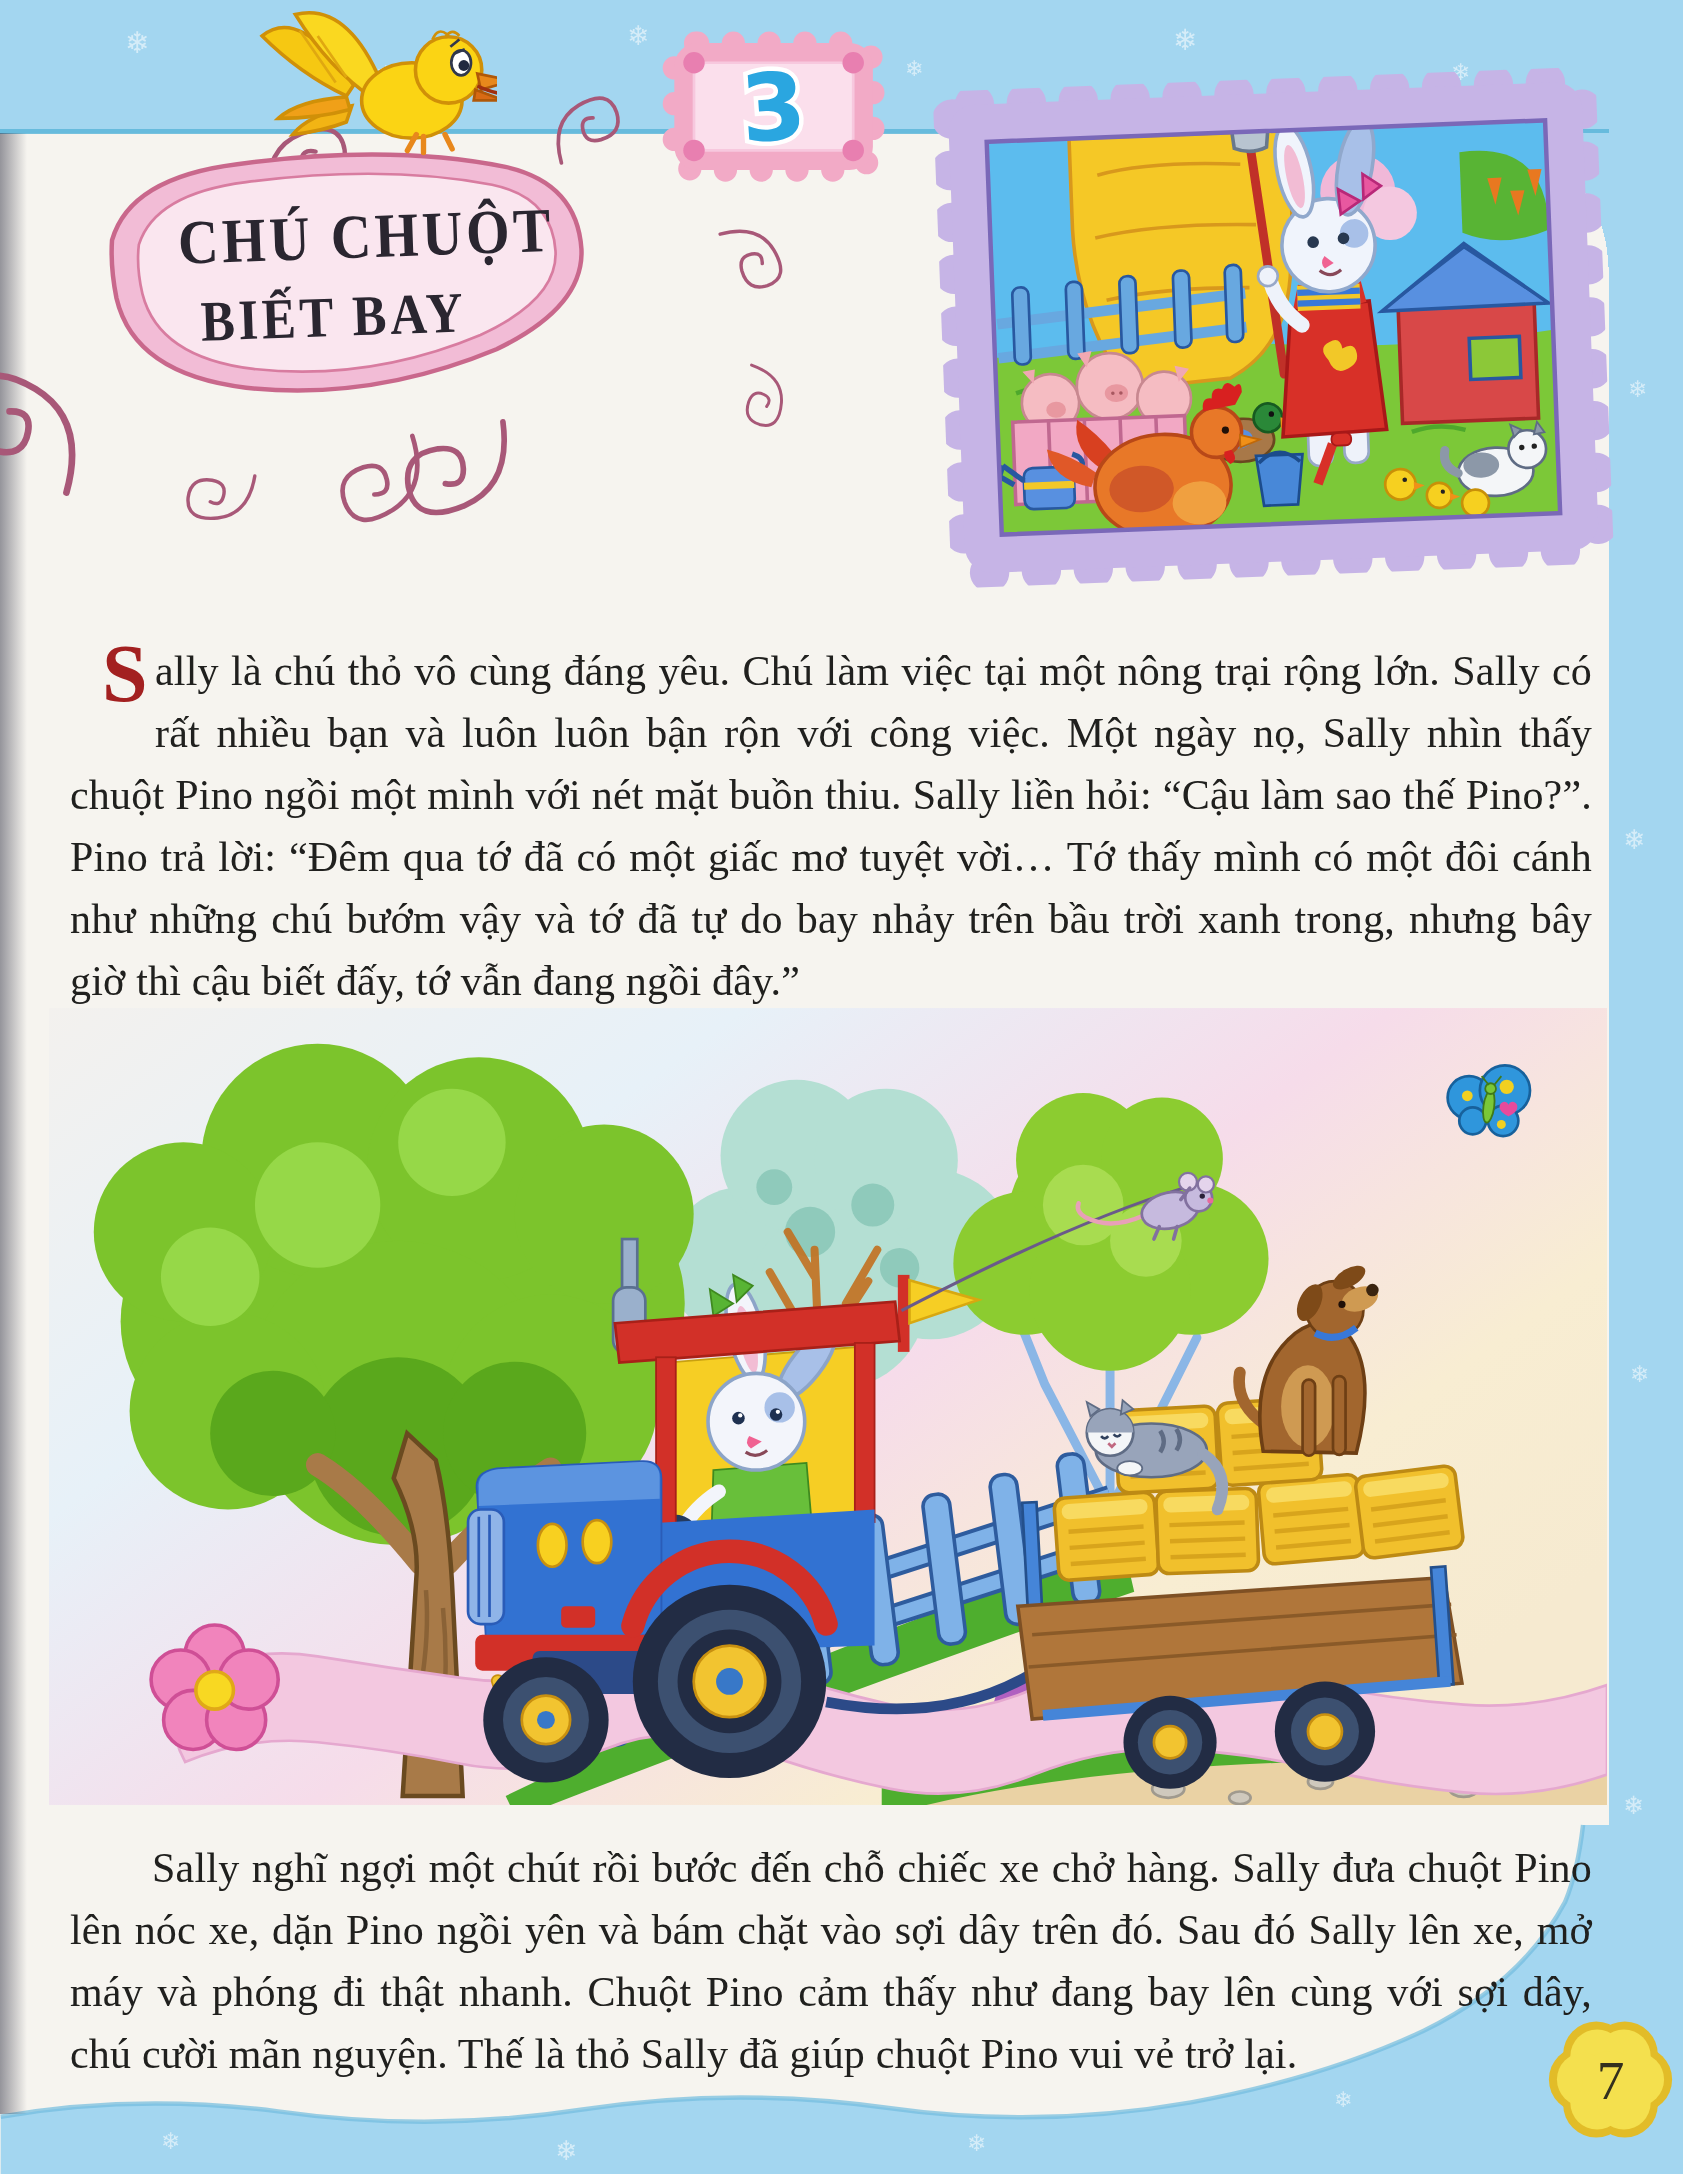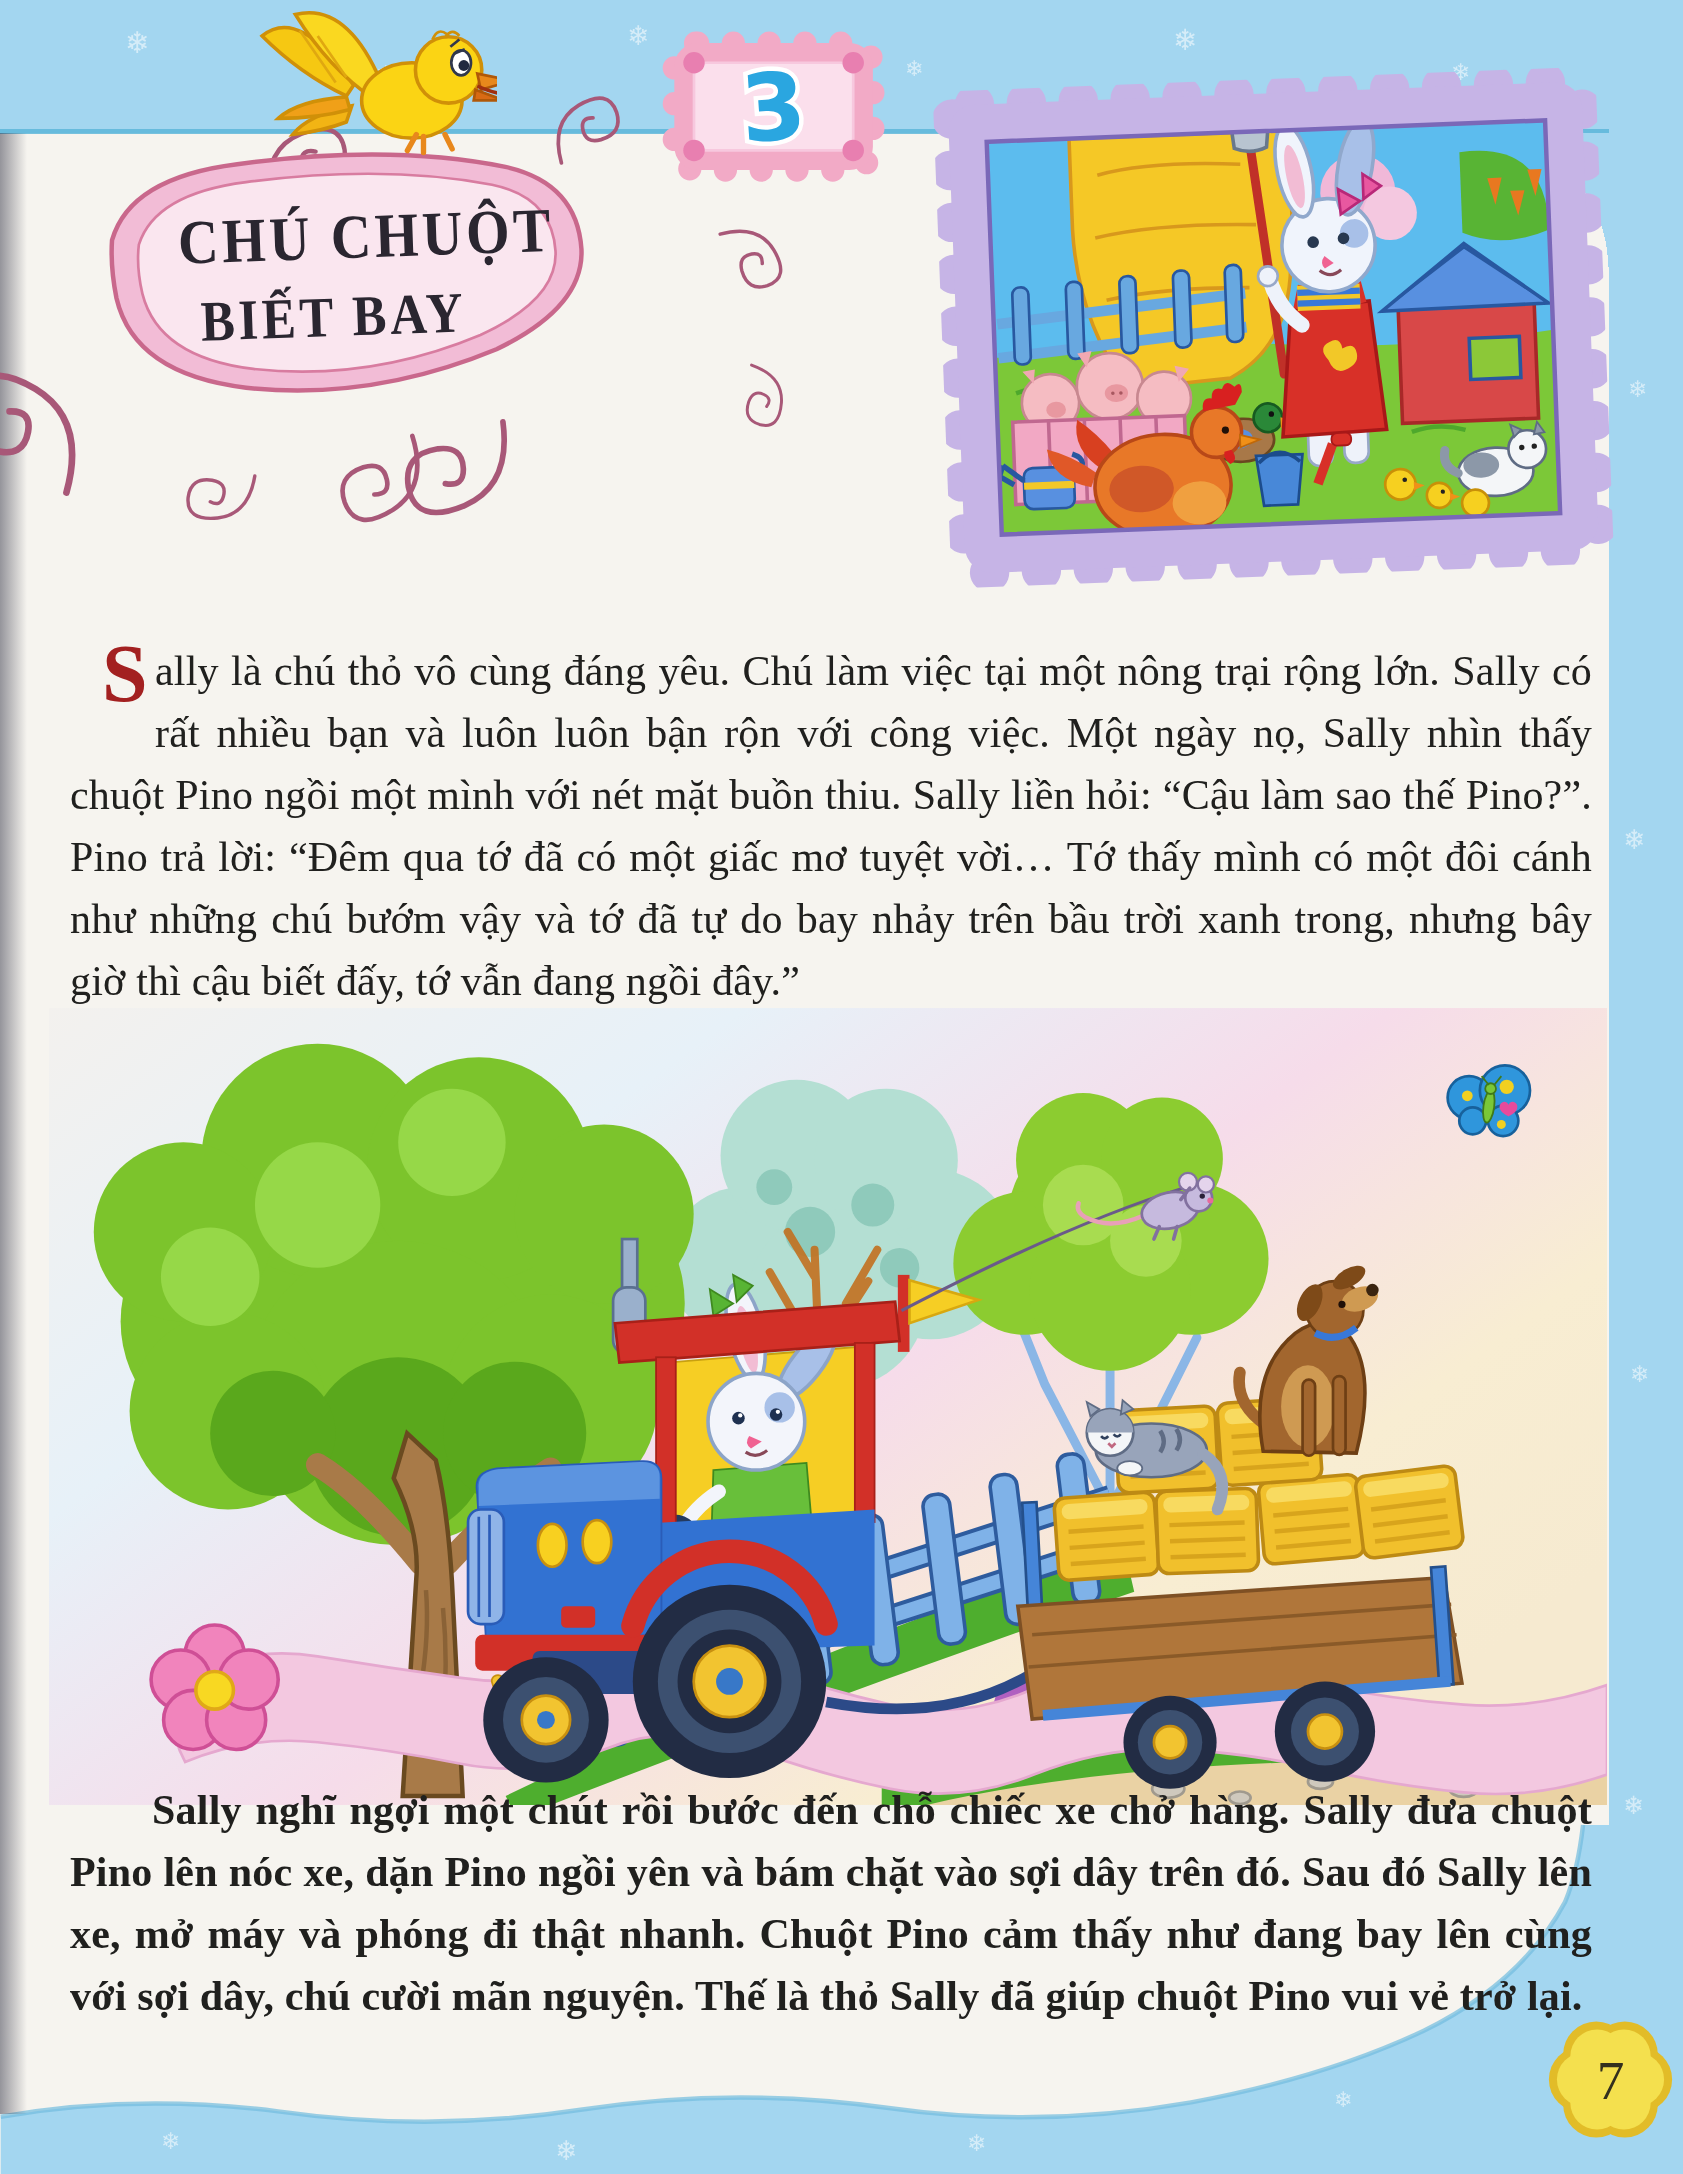--- a/index.html
+++ b/index.html
@@ -16,21 +16,21 @@
   .band-top-line{position:absolute;left:0;top:129px;width:100%;height:5.4px;background:var(--border-blue-line);opacity:.8;}
   .band-right{right:0;top:0;width:75px;height:100%;}
   .corner-tr{position:absolute;right:75px;top:133px;width:134px;height:134px;
      background:radial-gradient(circle 134px at 0% 100%, rgba(0,0,0,0) 133px, var(--border-blue) 133px);}
   .left-shadow{position:absolute;left:0;top:133px;width:27px;height:1981px;
      background:linear-gradient(to right, rgba(30,32,52,.45), rgba(30,32,52,0));}
   .snow{position:absolute;color:#ffffff;opacity:.55;font-family:"DejaVu Sans",sans-serif;pointer-events:none;}
   .para{position:absolute;left:70px;width:1522px;font-size:42px;line-height:62px;color:var(--text);
         text-align:justify;letter-spacing:0.2px;}
   #para1{top:598px;}
-  #para2{top:1737px;text-indent:82px;font-weight:bold;}
+  #para2{top:1795px;text-indent:82px;}
   .dropcap{float:left;font-size:82px;line-height:64px;padding:1.8px 7.2px 0 32px;color:var(--dropcap-red);font-weight:bold;}
   .title-line{position:absolute;text-align:center;color:#2a2630;font-weight:600;
      font-family:"Liberation Serif",serif;transform:rotate(-2deg) scaleY(1.12);letter-spacing:3.6px;}
   #title1{left:142px;top:204px;width:448px;font-size:56px;}
   #title2{left:134px;top:288px;width:399px;font-size:51px;}
   .abs{position:absolute;}
   #header-scene-wrap{position:absolute;left:942px;top:79px;transform:rotate(-2.2deg);}
 </style>
 </head>
 <body>

